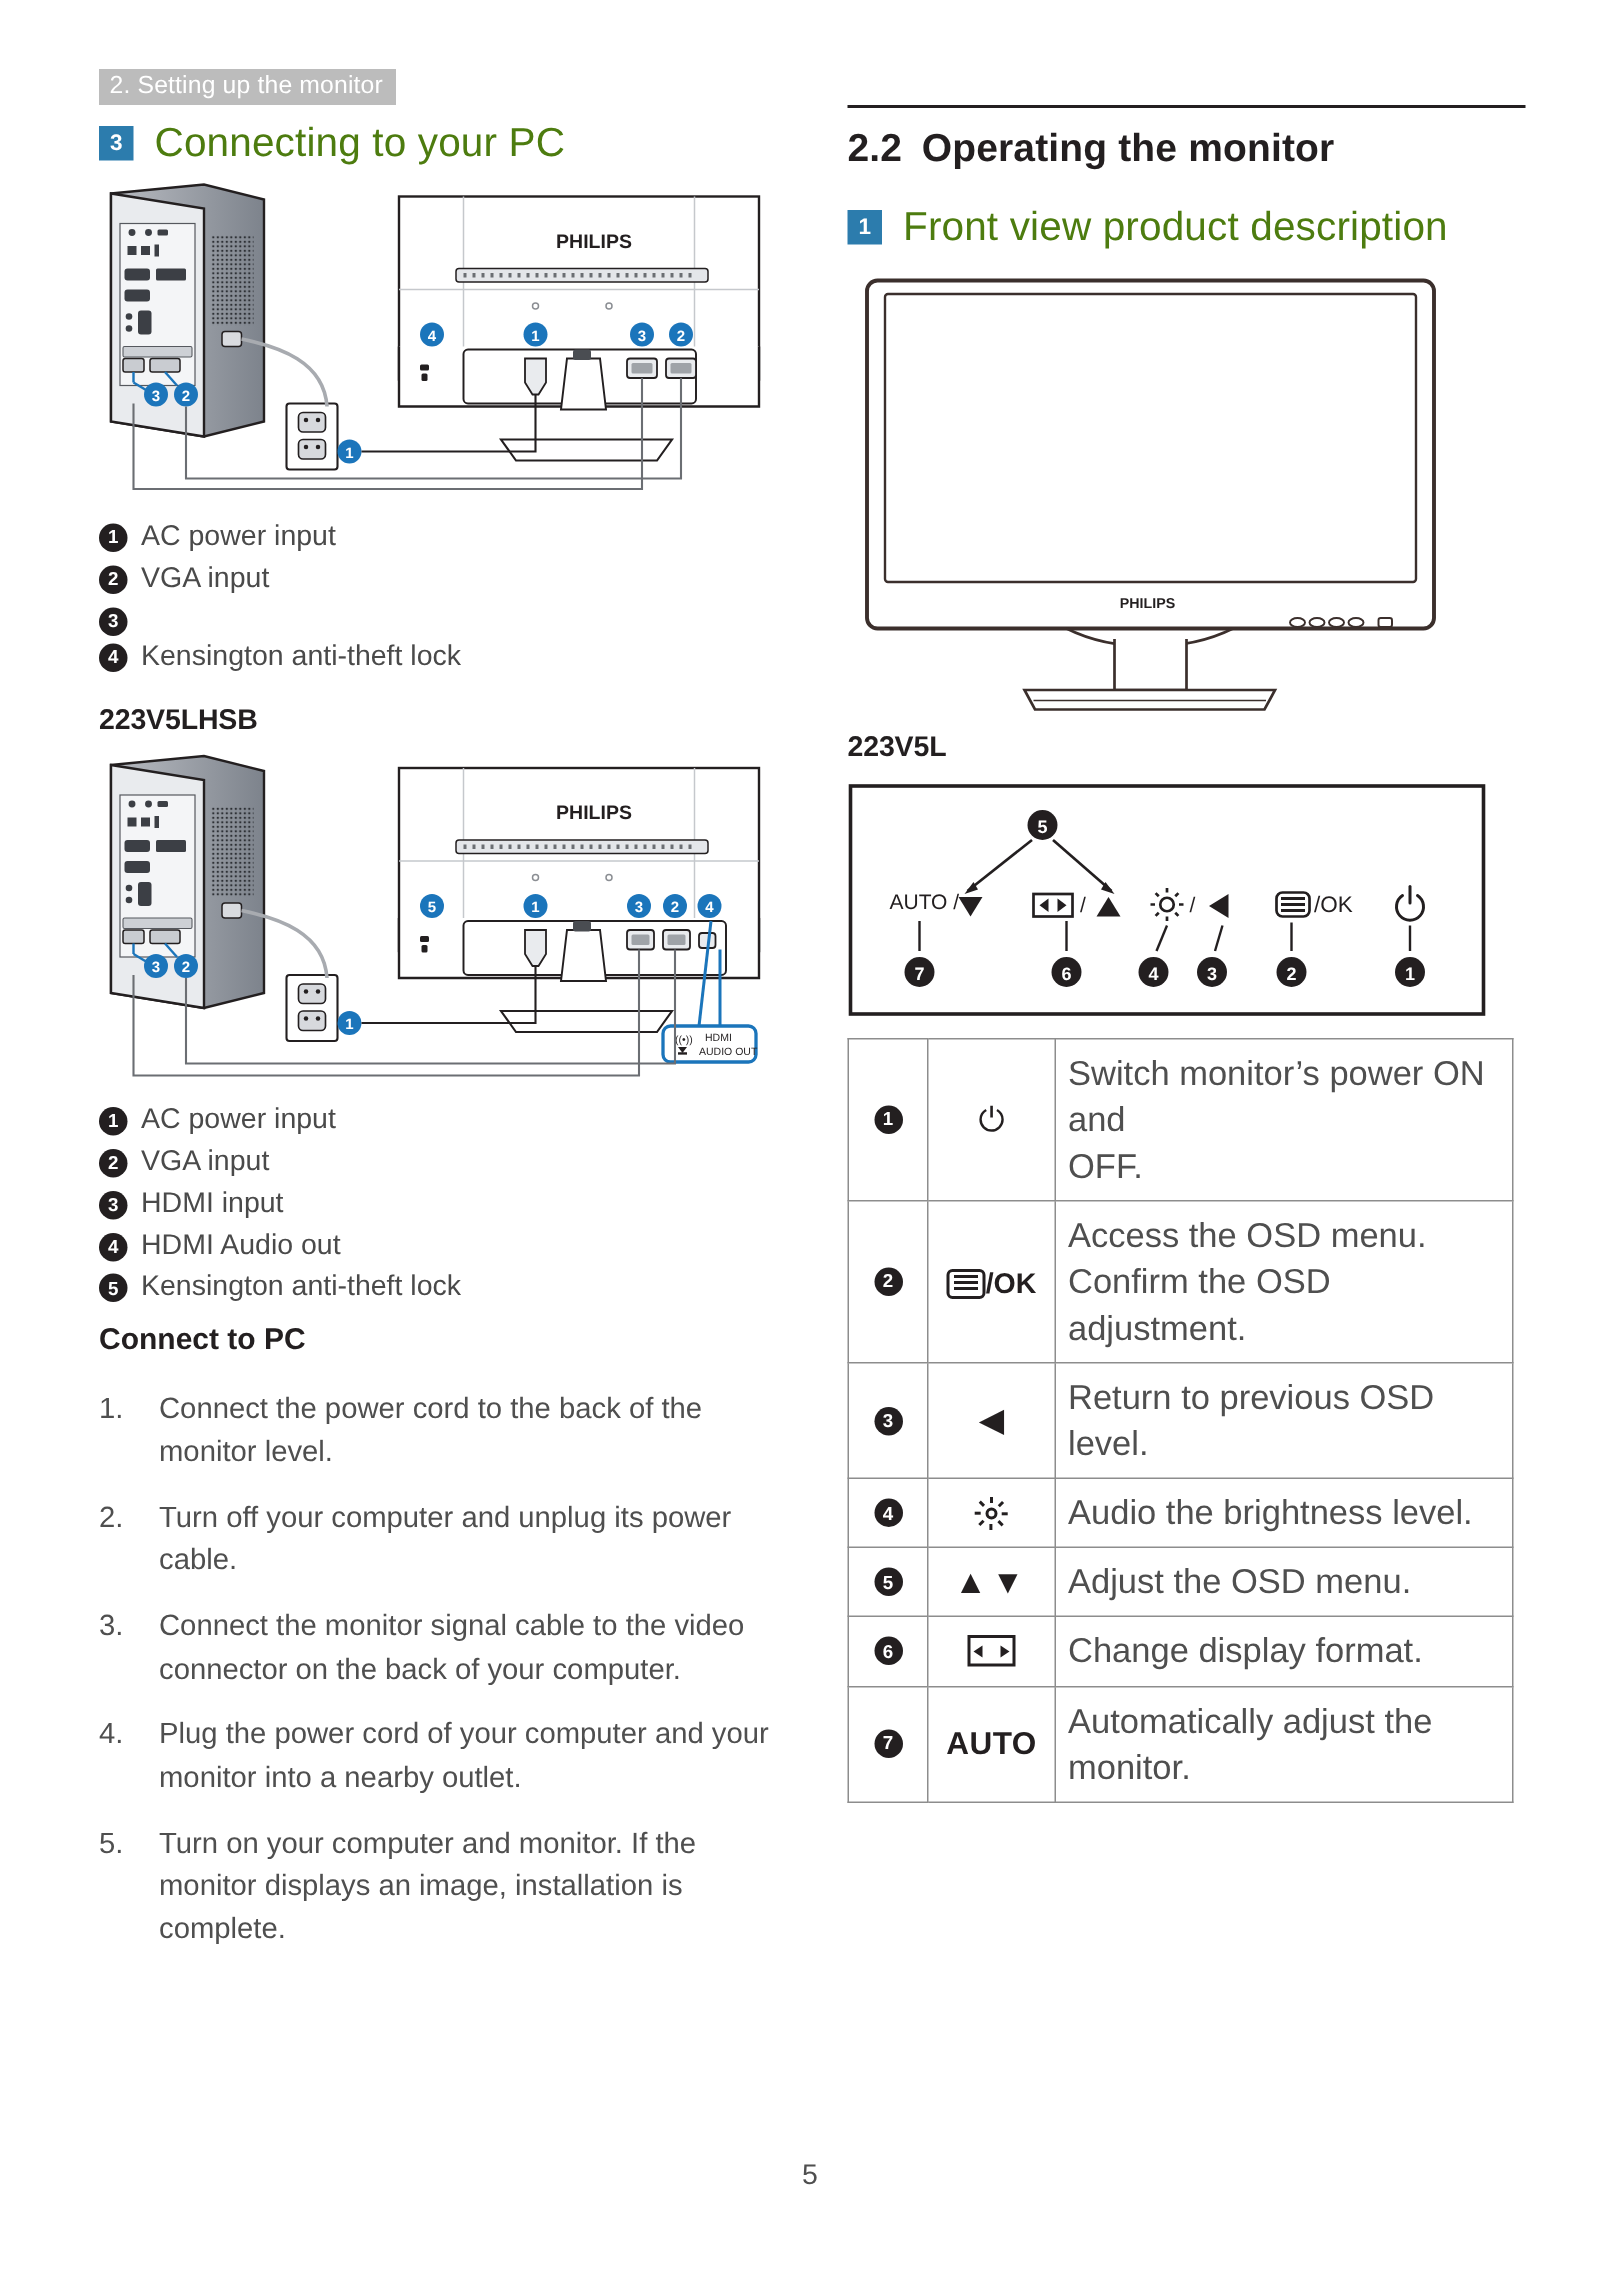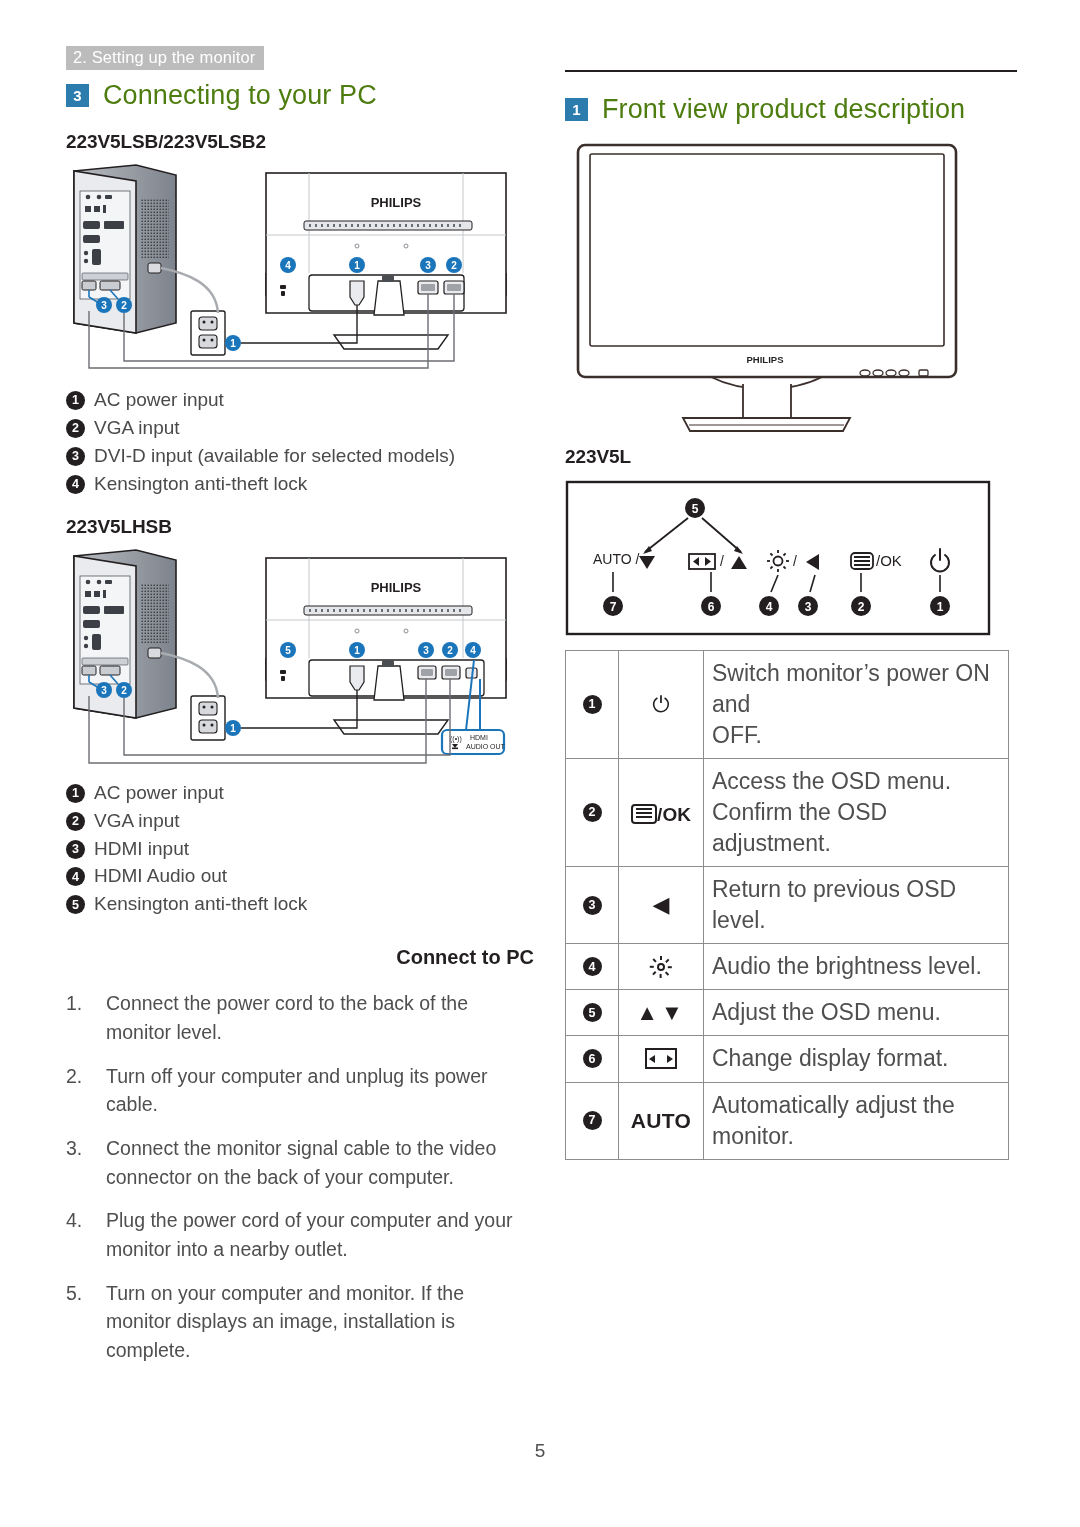--- a/index.html
+++ b/index.html
@@ -257,21 +257,20 @@
 
   <div class="running-header">2. Setting up the monitor</div>
 
   <div class="col-left">
 
     <div class="sec-head">
       <span class="badge-sq">3</span>
       <span class="sec-head-title">Connecting to your PC</span>
     </div>
 
-    <div class="model-name" style="margin-top:20px;">223V5LSB/223V5LSB2</div>
 
     <svg class="fig" width="450" height="215" viewBox="0 0 450 215" style="margin-top:10px;">
       <defs>
         <linearGradient id="towerSide" x1="0" y1="0" x2="1" y2="0">
           <stop offset="0" stop-color="#b9bcc2"></stop>
             <stop offset="1" stop-color="#7d838c"></stop>
         </linearGradient>
       </defs>
 
       <path d="M8 8 L70 2 L110 12 L110 160 L70 170 L8 160 Z" fill="url(#towerSide)" stroke="#231f20" stroke-width="1.6"></path>
@@ -408,21 +407,20 @@
       <li>
         <span class="dot">1</span>
         <span>AC power input</span>
       </li>
       <li>
         <span class="dot">2</span>
         <span>VGA input</span>
       </li>
       <li>
         <span class="dot">3</span>
-        <span>DVI-D input (available for selected models)</span>
       </li>
       <li>
         <span class="dot">4</span>
         <span>Kensington anti-theft lock</span>
       </li>
     </ul>
 
     <div class="model-name" style="margin-top:18px;">223V5LHSB</div>
 
     <svg class="fig" width="450" height="225" viewBox="0 0 450 225" style="margin-top:10px;">
@@ -561,21 +559,21 @@
       <li>
         <span class="dot">4</span>
         <span>HDMI Audio out</span>
       </li>
       <li>
         <span class="dot">5</span>
         <span>Kensington anti-theft lock</span>
       </li>
     </ul>
 
-    <div class="subhead" style="margin-top:28px;text-align:right;">Connect to PC</div>
+    <div class="subhead" style="margin-top:10px;">Connect to PC</div>
 
     <ol class="steps" style="margin-top:20px;">
       <li>
         <span class="n">1.</span>
         <span class="t">Connect the power cord to the back of the monitor level.</span>
       </li>
       <li>
         <span class="n">2.</span>
         <span class="t">Turn off your computer and unplug its power cable.</span>
       </li>
@@ -590,20 +588,23 @@
       <li>
         <span class="n">5.</span>
         <span class="t">Turn on your computer and monitor. If the monitor displays an image,  installation is complete.</span>
       </li>
     </ol>
   </div>
 
   <div class="col-right">
 
     <div class="rule-top"></div>
+    <div class="h2-title">
+      <span class="num">2.2</span><span>Operating the monitor</span>
+    </div>
 
     <div class="sec-head" style="margin-top:22px;">
       <span class="badge-sq">1</span>
       <span class="sec-head-title">Front view product description</span>
     </div>
 
     <svg class="fig" width="420" height="295" viewBox="0 0 420 295" style="margin-top:16px;">
 
       <rect x="13" y="4" width="378" height="232" rx="7" fill="#fff" stroke="#3b2f2c" stroke-width="2.6"></rect>
       <rect x="25" y="13" width="354" height="192" rx="2" fill="#fff" stroke="#3b2f2c" stroke-width="1.6"></rect>

